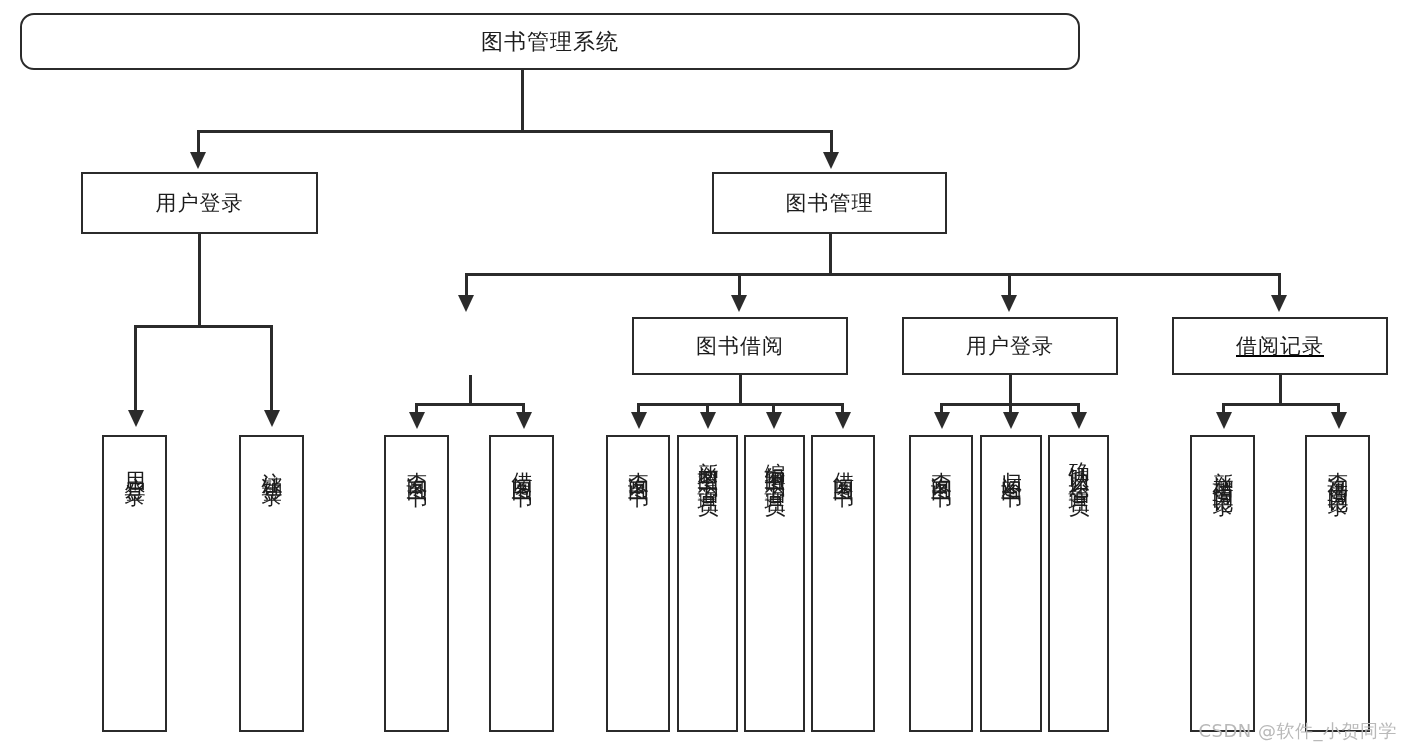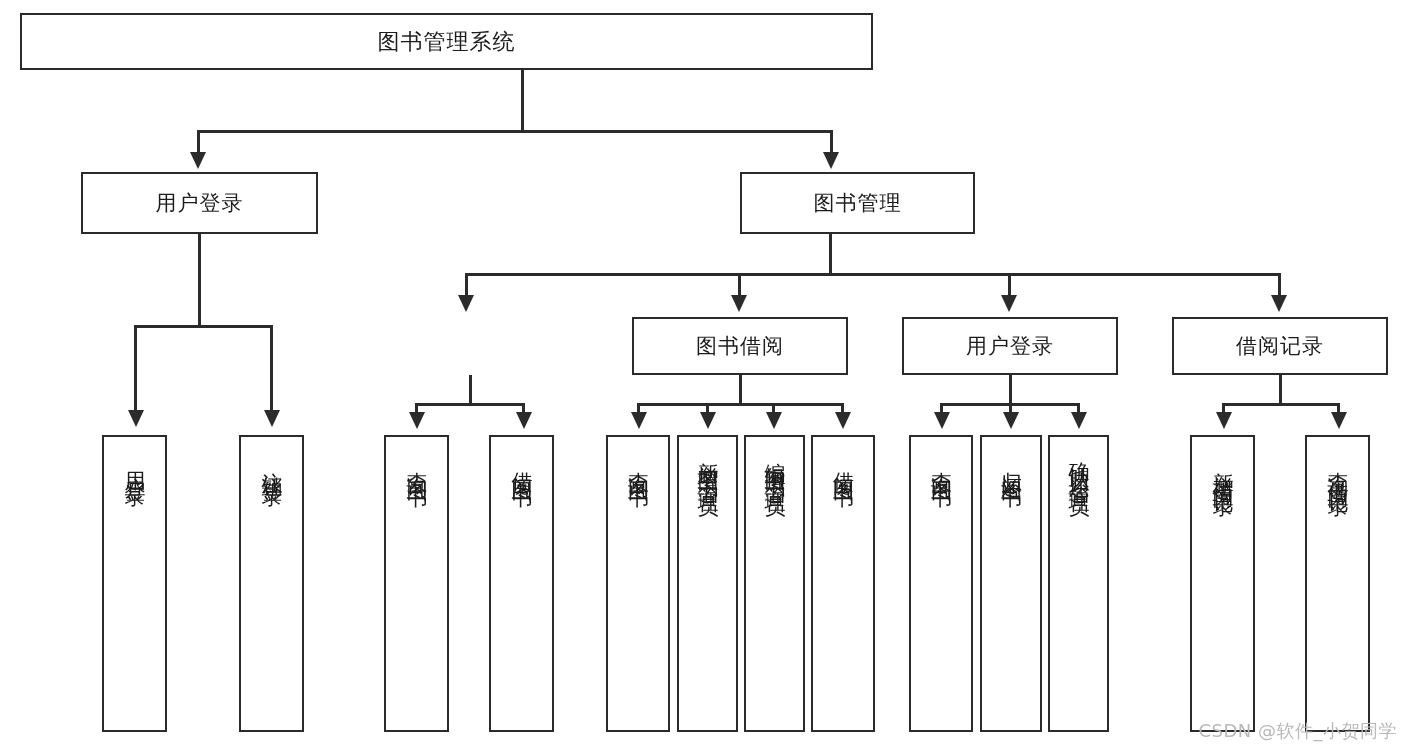--- a/index.html
+++ b/index.html
@@ -86,39 +86,39 @@
     white-space:nowrap;
     z-index:9;
     font-family:"DejaVu Sans","Liberation Sans",sans-serif;
   }
 </style>
 </head>
 <body>
 
 <div id="diagram">
 
-  <div class="node root" style="left:20px;top:13px;width:853px;height:57px;">
+  <div class="node root" style="left:20px;top:13px;width:1060px;height:57px;border-radius:14px;">
     <span class="label">图书管理系统</span>
   </div>
 
   <div class="ln v" style="left:521px;top:70px;height:62px;"></div>
 
   <div class="ln h" style="left:197px;top:130px;width:636px;"></div>
 
   <div class="ln v" style="left:197px;top:130px;height:25px;"></div>
   <div class="arrow" style="left:190px;top:152px;"></div>
 
   <div class="ln v" style="left:830px;top:130px;height:25px;"></div>
   <div class="arrow" style="left:823px;top:152px;"></div>
 
   <div class="node" style="left:81px;top:172px;width:237px;height:62px;">
     <span class="label">用户登录</span>
   </div>
 
-  <div class="node" style="left:712px;top:172px;width:235px;height:62px;margin-left:28px;">
+  <div class="node" style="left:712px;top:172px;width:235px;height:62px;">
     <span class="label">图书管理</span>
   </div>
 
   <div class="ln v" style="left:198px;top:234px;height:94px;"></div>
   <div class="ln h" style="left:134px;top:325px;width:139px;"></div>
   <div class="ln v" style="left:134px;top:325px;height:88px;"></div>
   <div class="arrow" style="left:128px;top:410px;"></div>
   <div class="ln v" style="left:270px;top:325px;height:88px;"></div>
   <div class="arrow" style="left:264px;top:410px;"></div>
 
@@ -136,21 +136,21 @@
 
   <div class="ln v" style="left:1278px;top:273px;height:25px;"></div>
   <div class="arrow" style="left:1271px;top:295px;"></div>
 
   <div class="node" style="left:632px;top:317px;width:216px;height:58px;">
     <span class="label">图书借阅</span>
   </div>
   <div class="node" style="left:902px;top:317px;width:216px;height:58px;">
     <span class="label">用户登录</span>
   </div>
-  <div class="node" style="left:1172px;top:317px;width:216px;height:58px;">
+  <div class="node" style="left:1172px;top:317px;width:216px;height:58px;text-decoration:underline;">
     <span class="label">借阅记录</span>
   </div>
 
   <div class="ln v" style="left:469px;top:375px;height:31px;"></div>
   <div class="ln h" style="left:415px;top:403px;width:110px;"></div>
   <div class="ln v" style="left:415px;top:403px;height:12px;"></div>
   <div class="arrow" style="left:409px;top:412px;"></div>
   <div class="ln v" style="left:522px;top:403px;height:12px;"></div>
   <div class="arrow" style="left:516px;top:412px;"></div>
 

